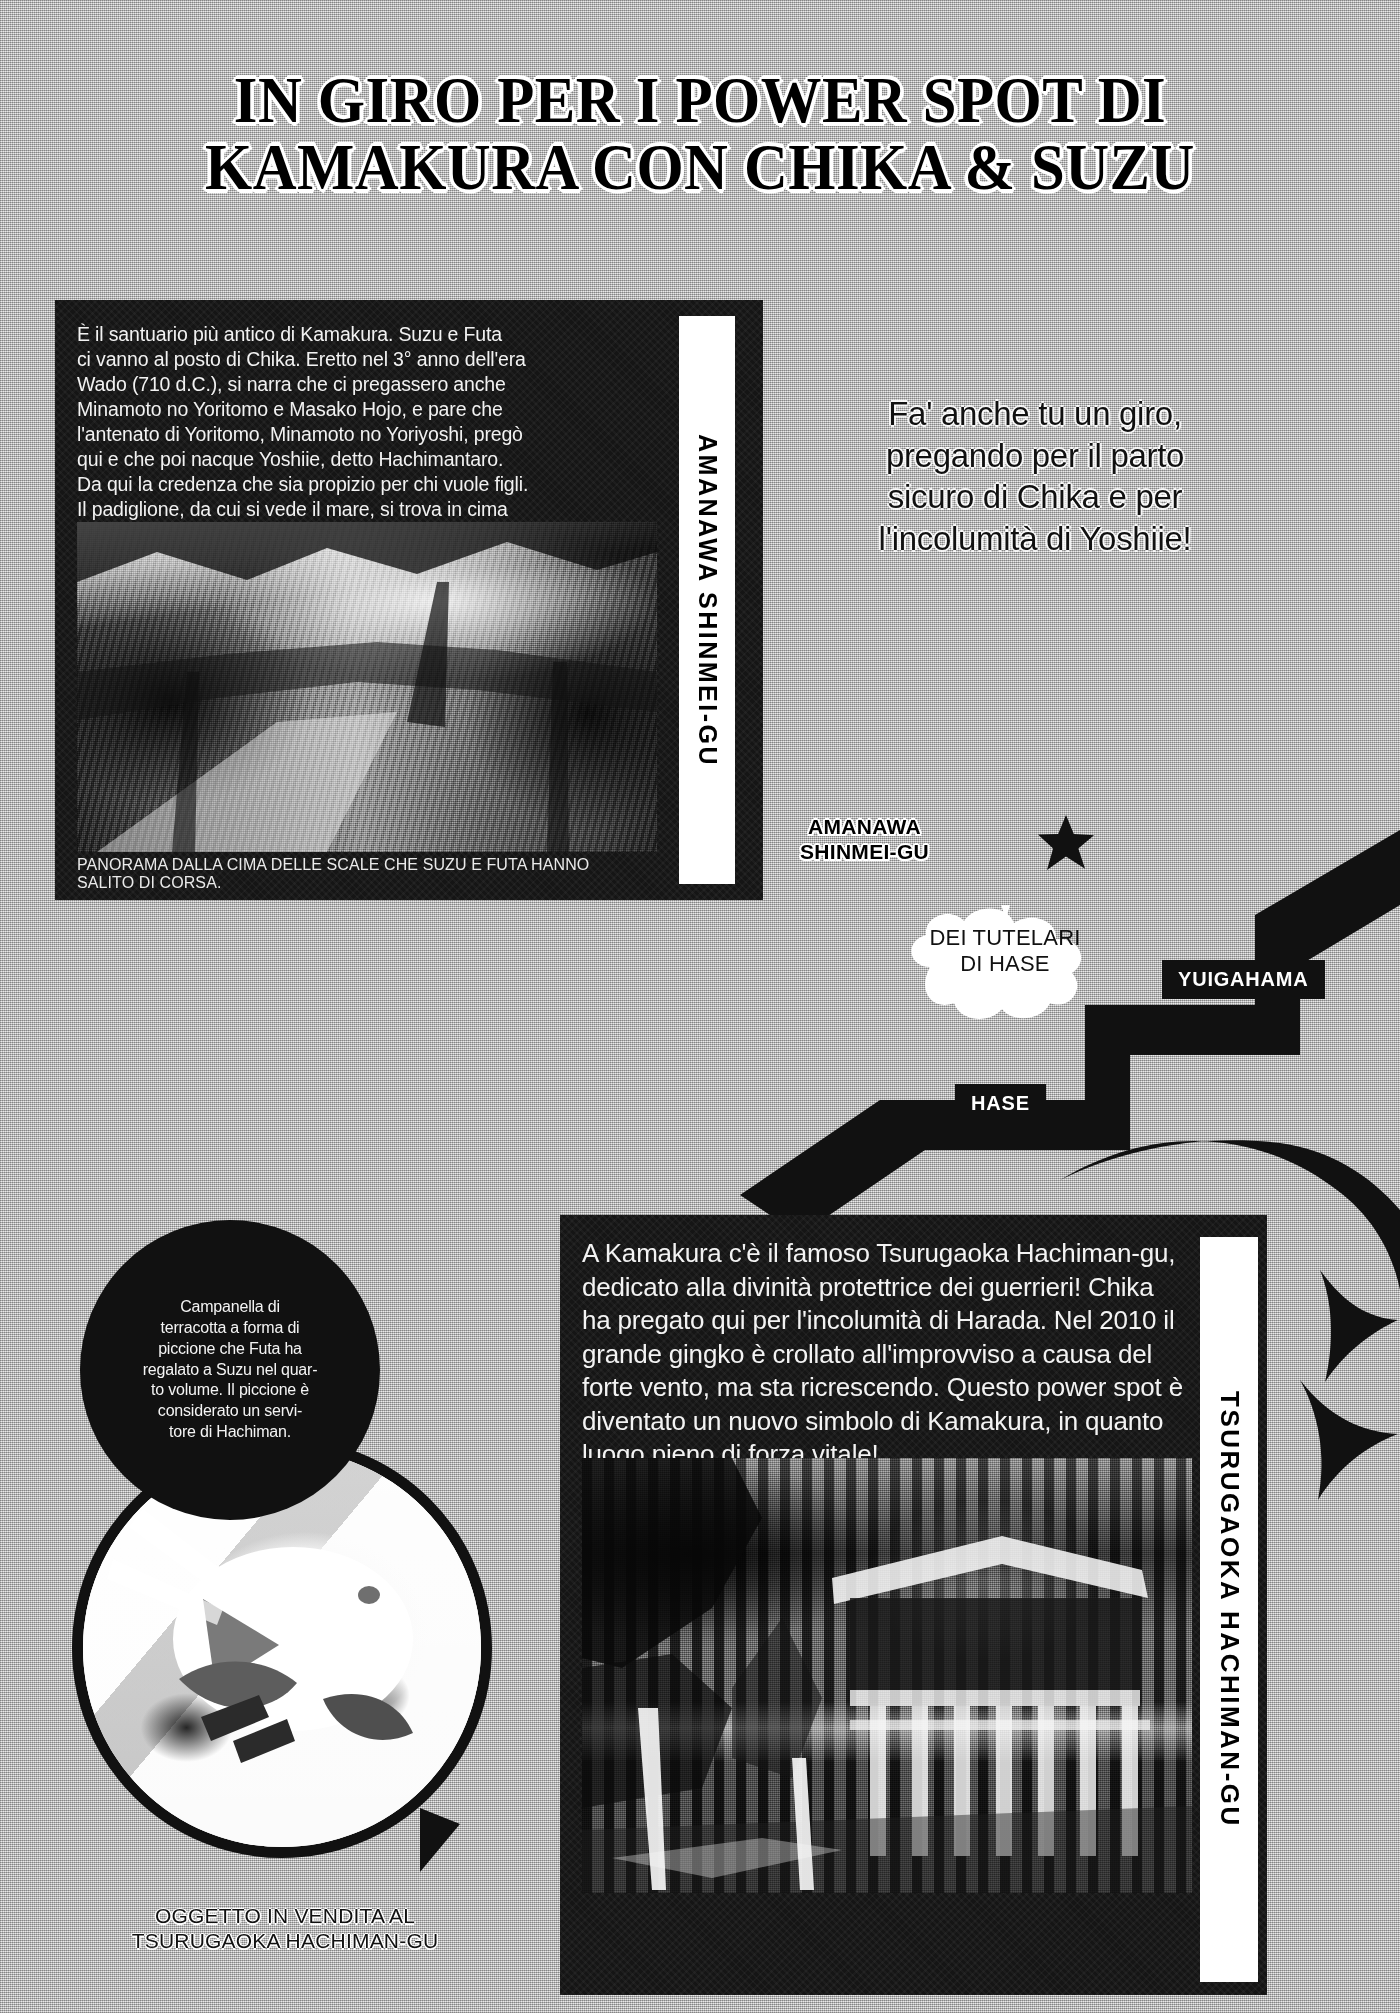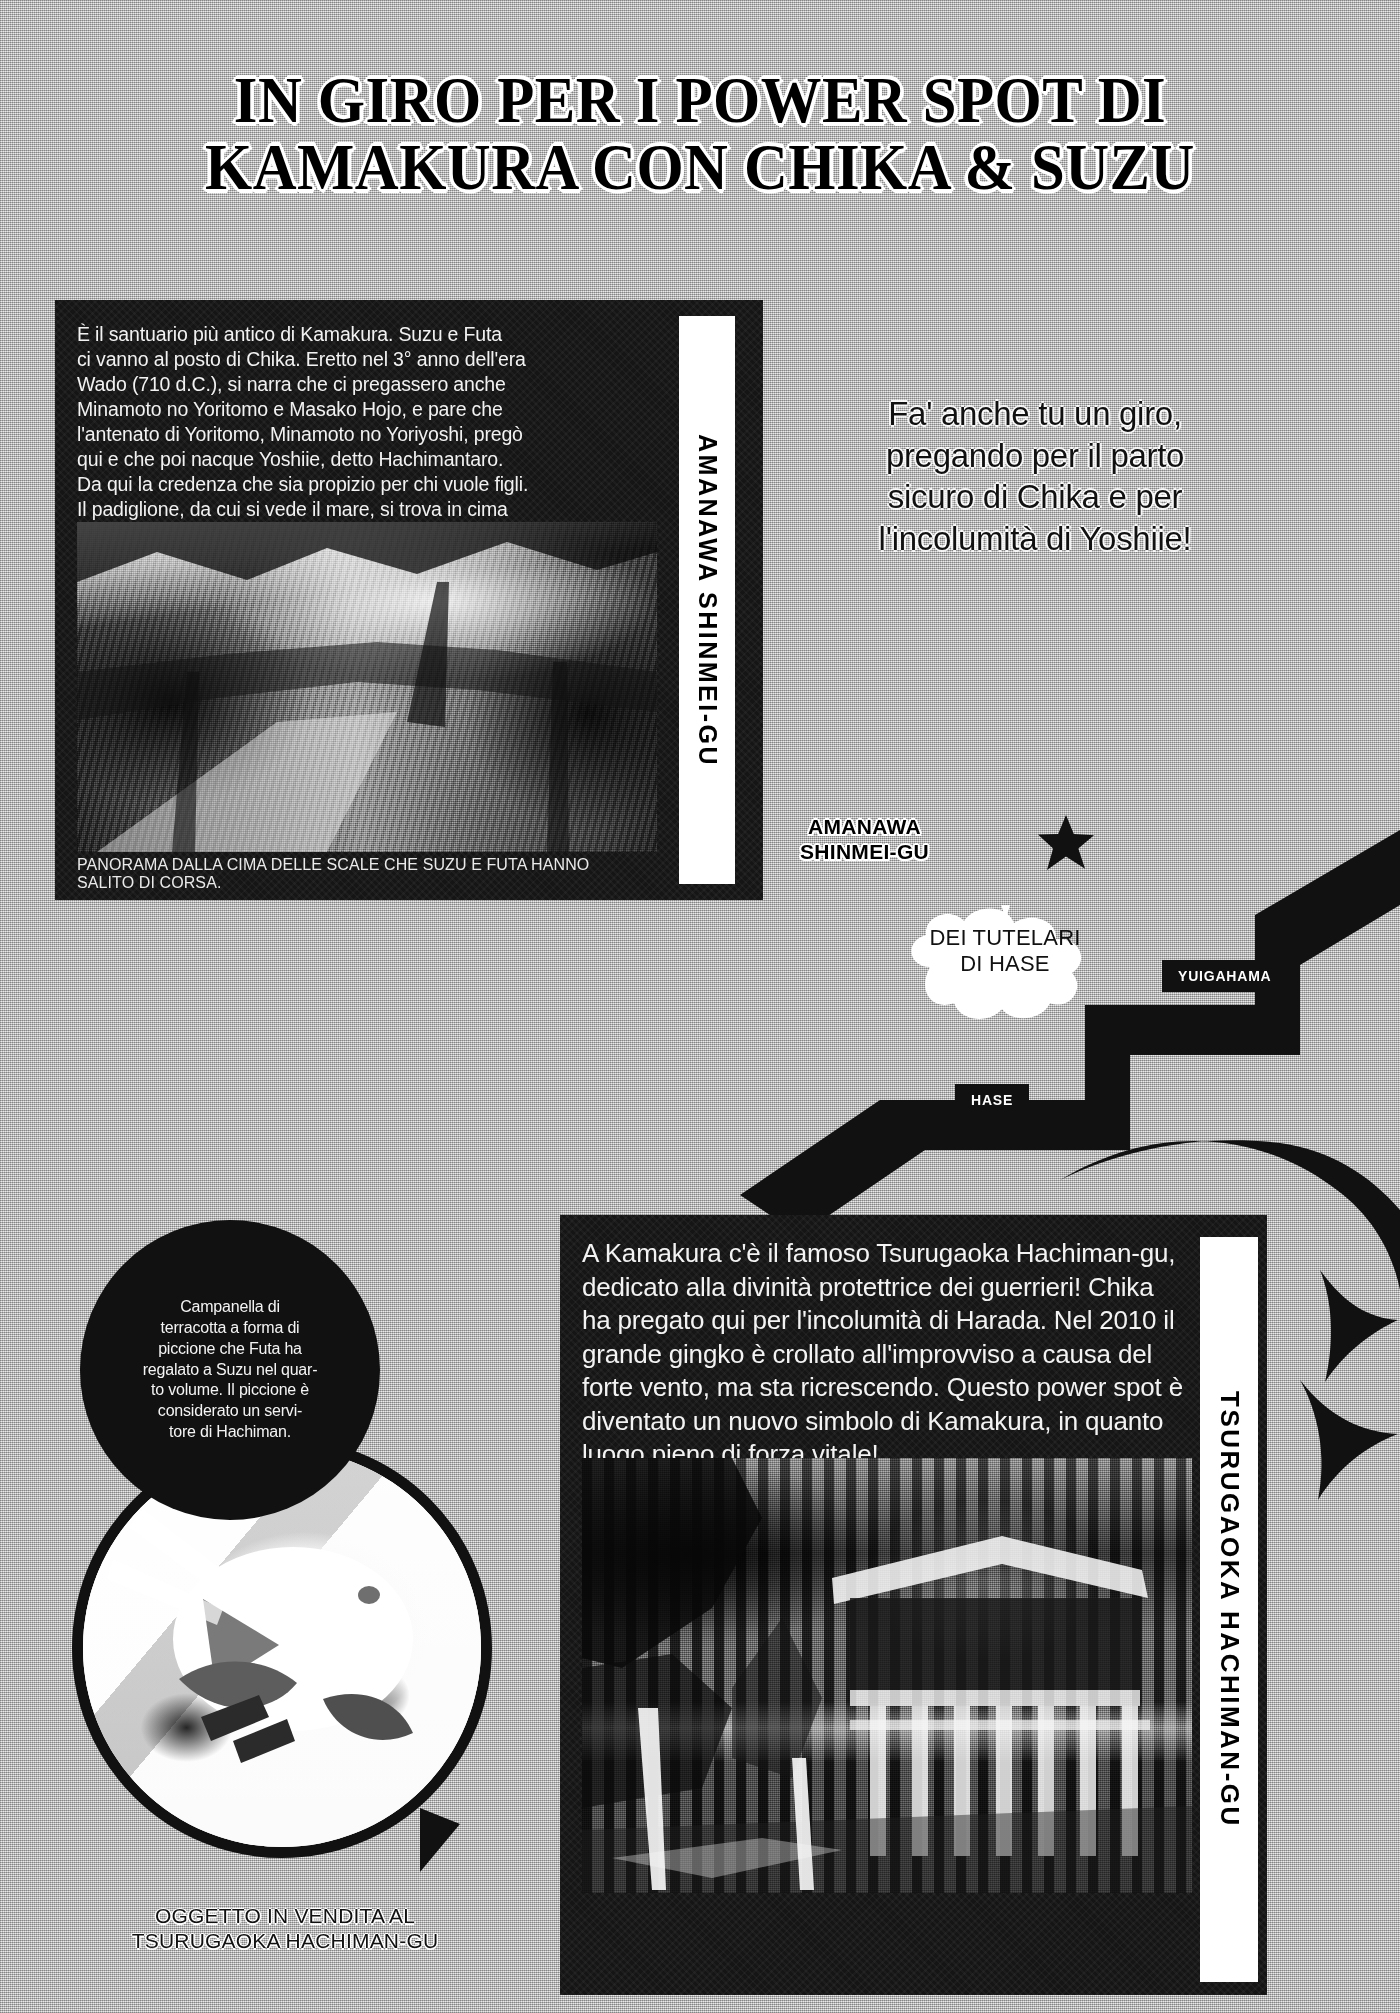--- a/index.html
+++ b/index.html
@@ -135,21 +135,21 @@
        0 2px 0 rgba(255,255,255,0.85),  0 -2px 0 rgba(255,255,255,0.85);
   }
 
   
   #map-layer { position: absolute; inset: 0; z-index: 8; }
 
   .map-label-box {
     position: absolute;
     background: #111;
     color: #fff;
-    font-size: 14px;
+    font-size: 20px;
     font-weight: bold;
     letter-spacing: 0.8px;
     padding: 8px 16px;
     white-space: nowrap;
     z-index: 12;
   }
   #map-label-hase { left: 955px; top: 1084px; }
   #map-label-yuigahama { left: 1162px; top: 960px; }
 
   #map-label-amanawa {

